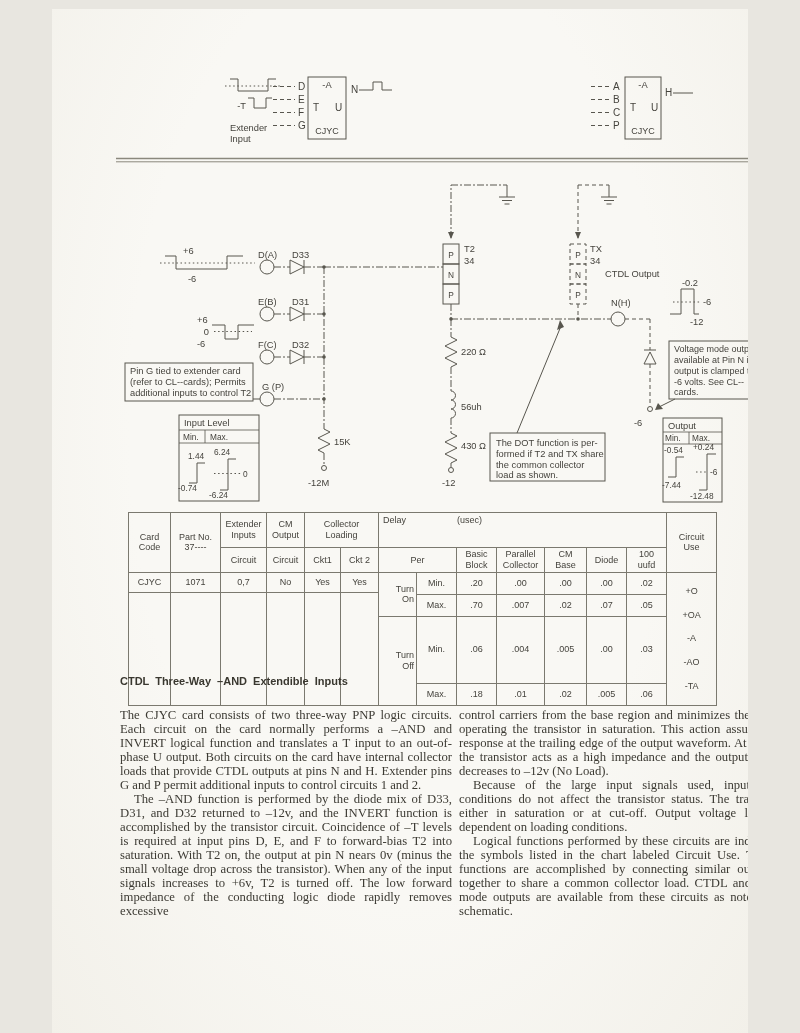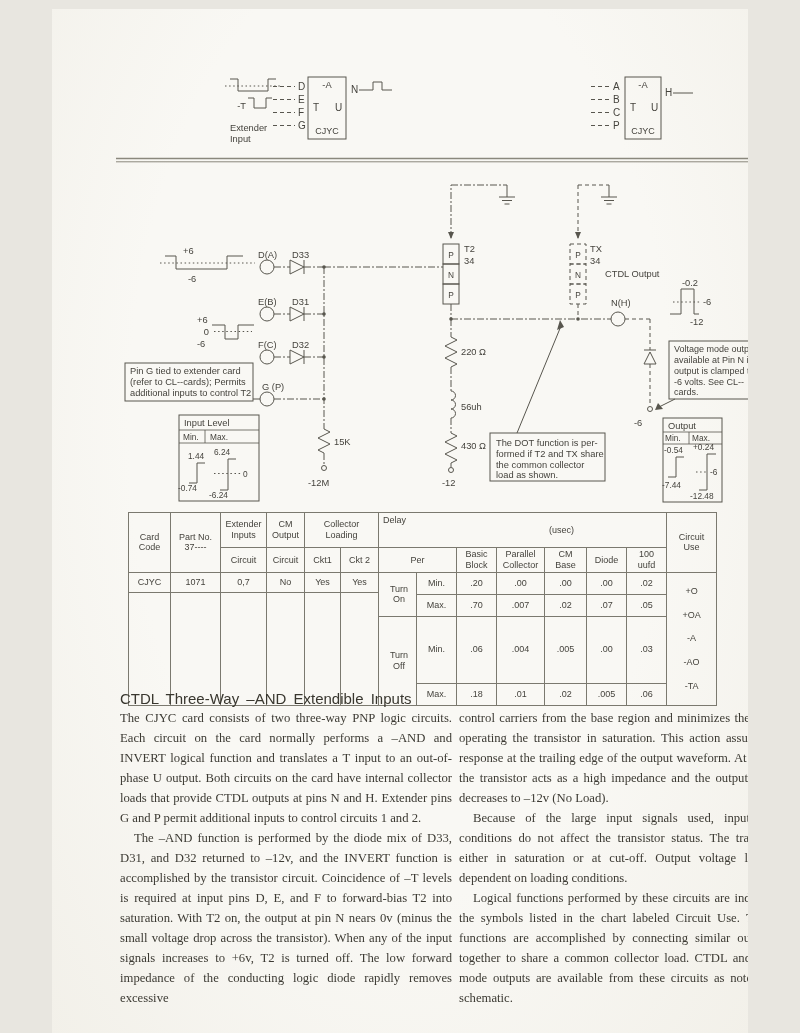--- a/index.html
+++ b/index.html
@@ -20,29 +20,29 @@
 
   table.spec{position:absolute;left:76px;top:503px;width:588px;border-collapse:collapse;
     table-layout:fixed;font-size:9px;line-height:1.2;color:#45433d}
   .spec th,.spec td{border:1px solid #7b796f;font-weight:normal;text-align:center;
     vertical-align:middle;padding:1px 2px;white-space:pre-line;overflow:hidden}
   .spec tr.h1 th{height:20px}
   .spec tr.h2 th{height:13px}
   .spec tr.dr td{height:19px}
   .spec .vt{vertical-align:top;padding:0}
   .spec .vt div{height:19px;line-height:19px;border-bottom:1px solid #7b796f}
-  .spec .phase{text-align:center;padding-left:5px}
+  .spec .phase{text-align:right;padding-left:5px}
   .spec .delayh{position:relative}
   .spec .delayh .dl{position:absolute;left:4px;top:2px}
-  .spec .delayh .us{position:absolute;left:78px;right:0;top:12px;text-align:center}
+  .spec .delayh .us{position:absolute;left:78px;right:0;top:2px;text-align:left}
   .spec .use div{line-height:13px}
 
-  .arthead{position:absolute;left:68px;top:681px;font-weight:normal;font-size:15px;word-spacing:3px;color:#39372f}
+  .arthead{position:absolute;left:68px;top:666px;font-weight:bold;font-size:11px;word-spacing:3px;color:#39372f}
   .col{position:absolute;top:699px;font-family:"Liberation Serif",serif;font-size:12.7px;
-    line-height:20px;text-align:justify;color:#3c3a33}
+    line-height:14px;text-align:justify;color:#3c3a33}
   .col1{left:68px;width:332px}
   .col2{left:407px;width:339px}
   .col p{margin:0}
   .col p.ind{text-indent:14px}
   .col .subhead{font-style:italic;font-size:13.2px;margin:9px 0 4px 0;font-weight:normal}
   .pageno{position:absolute;left:716px;top:956px;font-family:Liberation Serif, serif;font-size:13px}
 </style>
 </head>
 <body>
 

